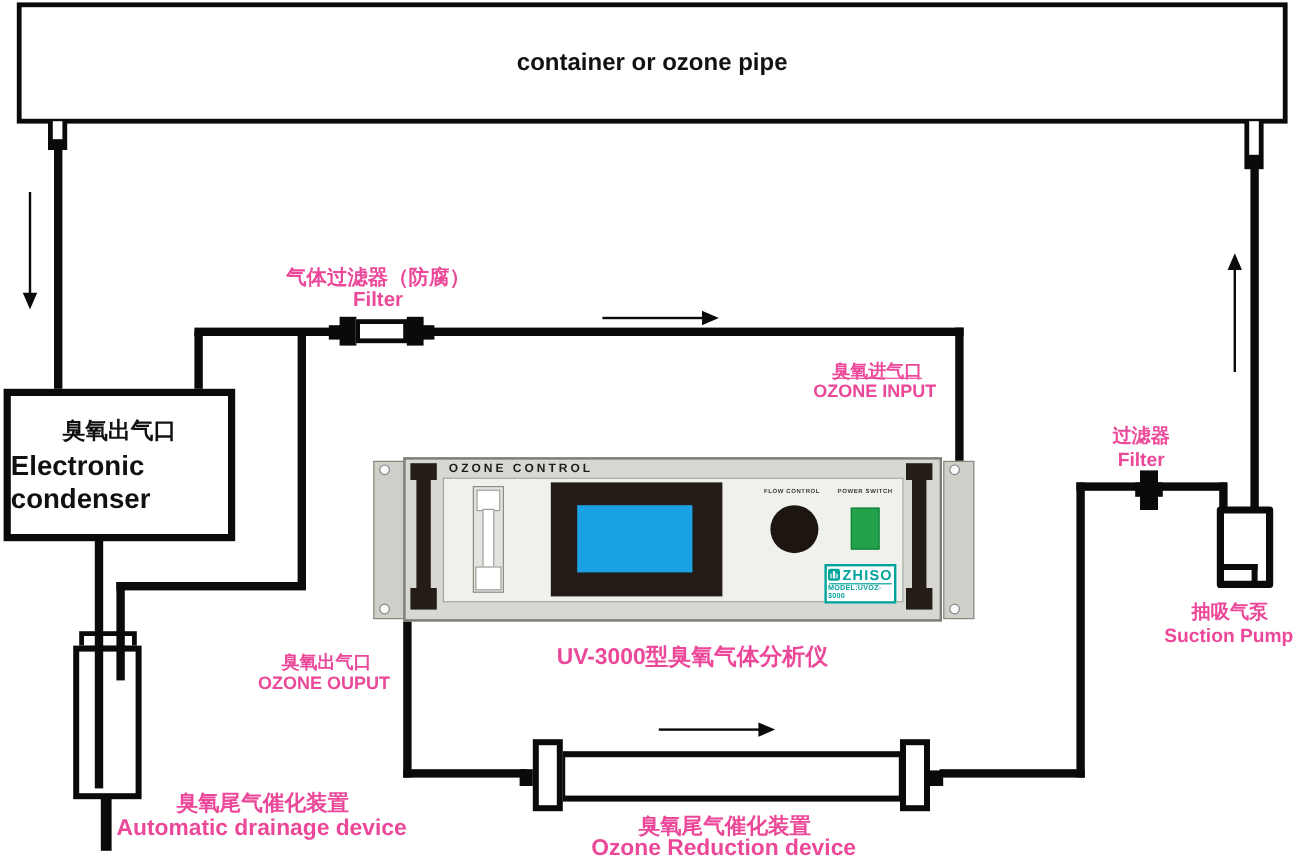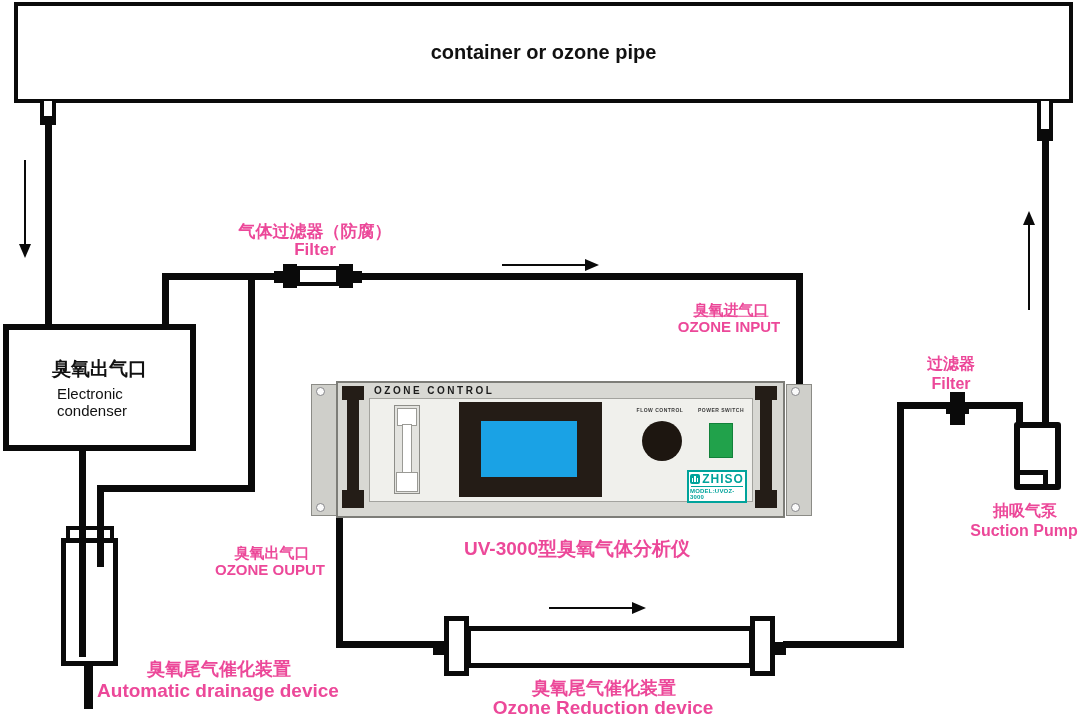--- a/index.html
+++ b/index.html
@@ -80,21 +80,21 @@
     <div class="shaft-v" style="left:1028px; top:224px; height:86px;"></div>
   </div>
   <div>
     <div class="shaft-h" style="left:549px; top:607px; width:85px;"></div>
     <div class="head-right" style="left:632px; top:602px;"></div>
   </div>
 
   <div class="abs" style="left:3px; top:324px; width:193px; height:127px; border:6px solid #0a0a0a; background:#fff;
               display:flex; flex-direction:column; align-items:center; justify-content:center; gap:3px;">
     <div style="font-size:19px; font-weight:bold;">臭氧出气口</div>
-    <div style="font-size:15px; font-weight:normal;margin-left:48px;">Electronic condenser</div>
+    <div style="font-size:23px; font-weight:bold;">Electronic condenser</div>
   </div>
 
   <div>
     <div class="blk" style="left:274px; top:271px; width:10px; height:12px;"></div>
     <div class="blk" style="left:283px; top:264px; width:14px; height:24px;"></div>
     <div class="abs" style="left:296px; top:266px; width:44px; height:20px; border:4px solid #0a0a0a; background:#fff;"></div>
     <div class="blk" style="left:339px; top:264px; width:14px; height:24px;"></div>
     <div class="blk" style="left:352px; top:271px; width:10px; height:12px;"></div>
   </div>
   <div class="lbl" style="left:315px; top:232px; font-size:17px;">气体过滤器（防腐）</div>

